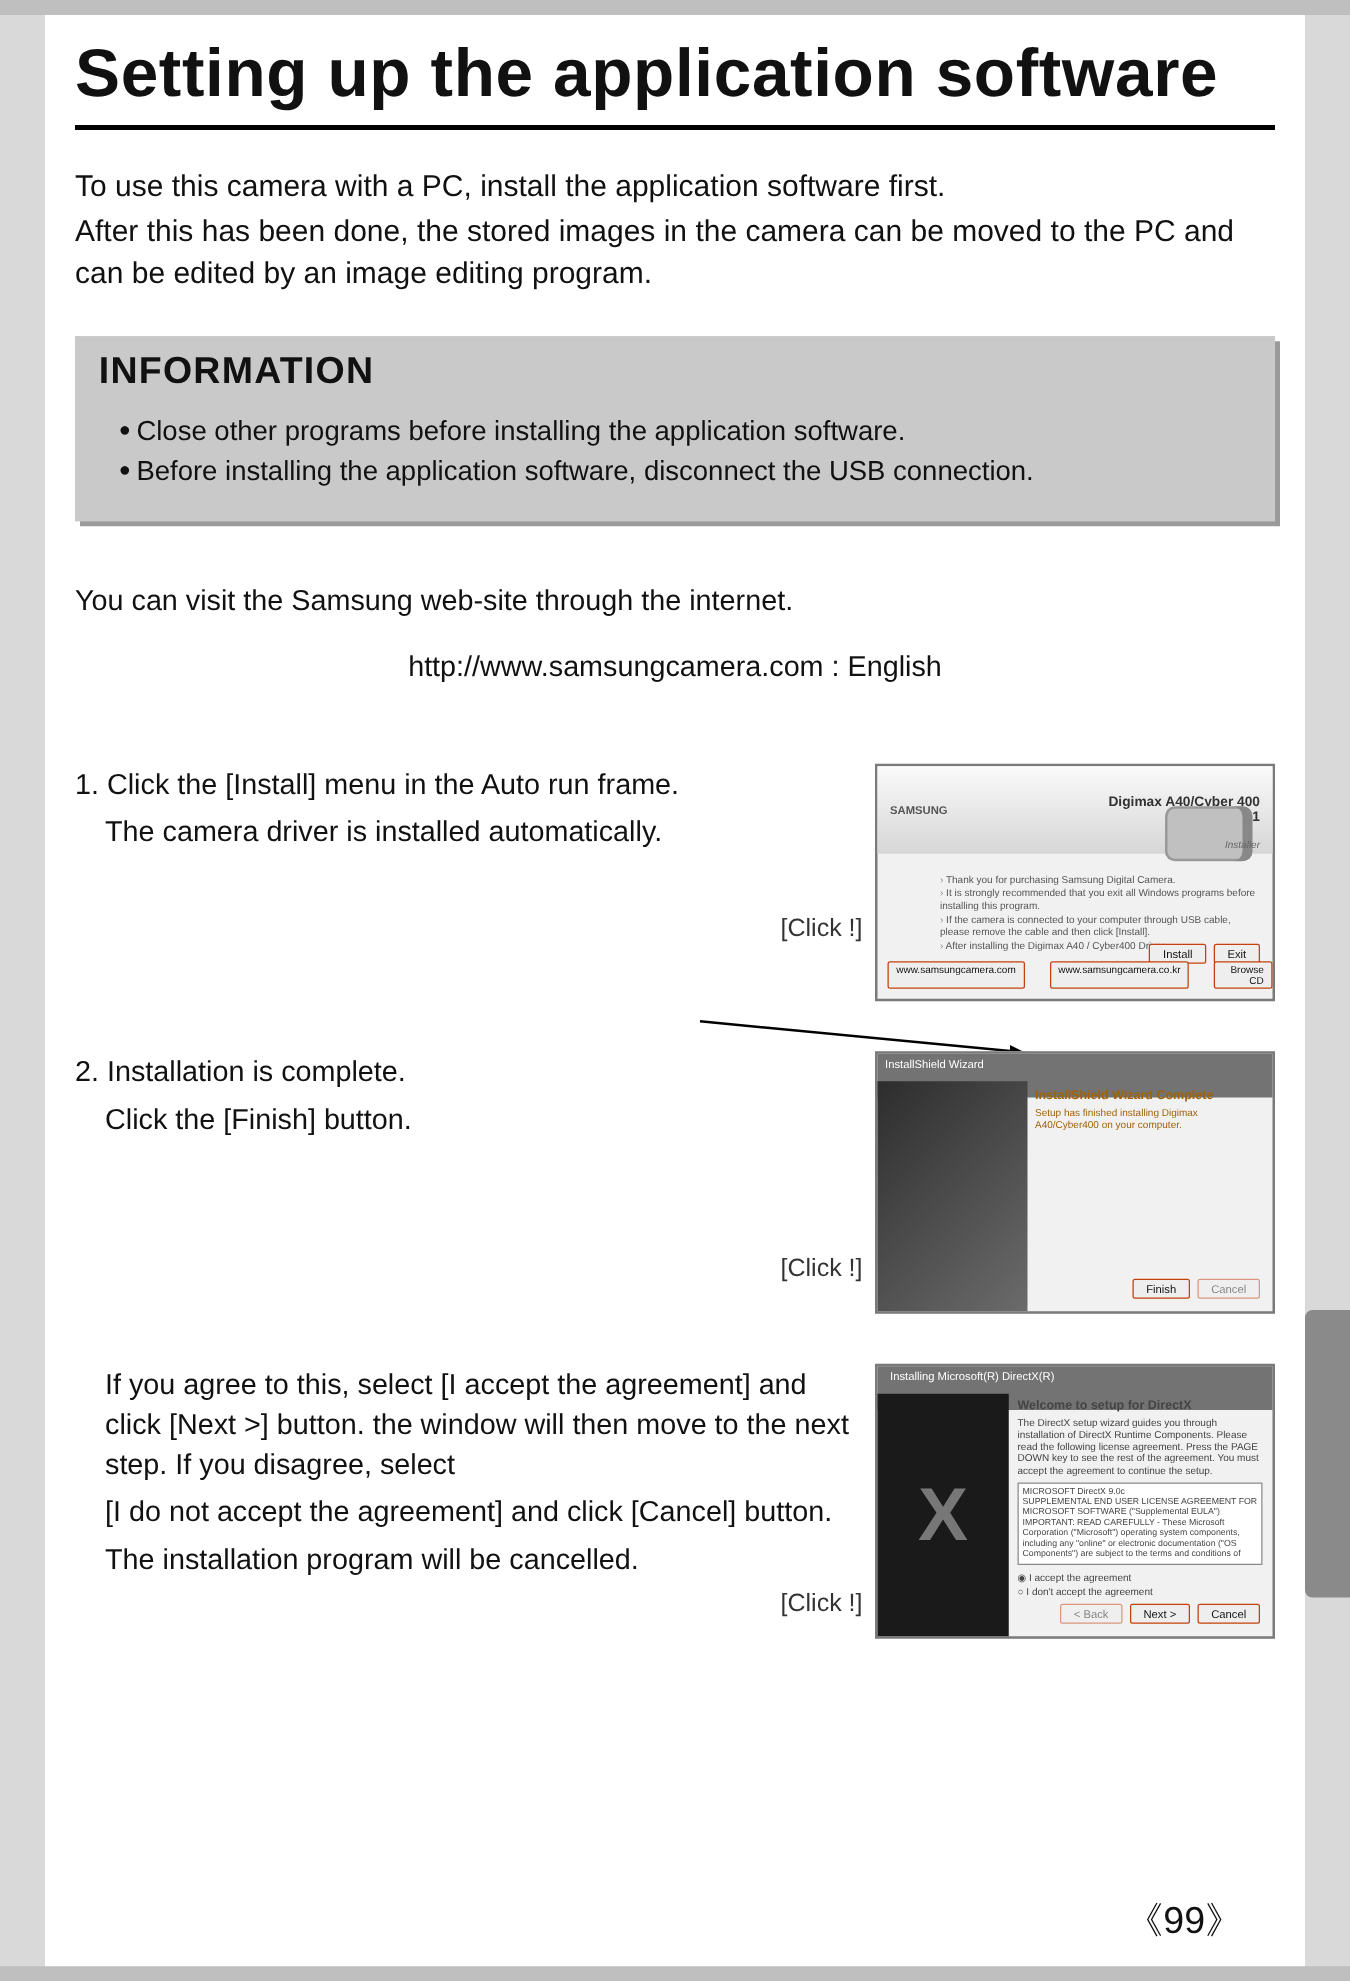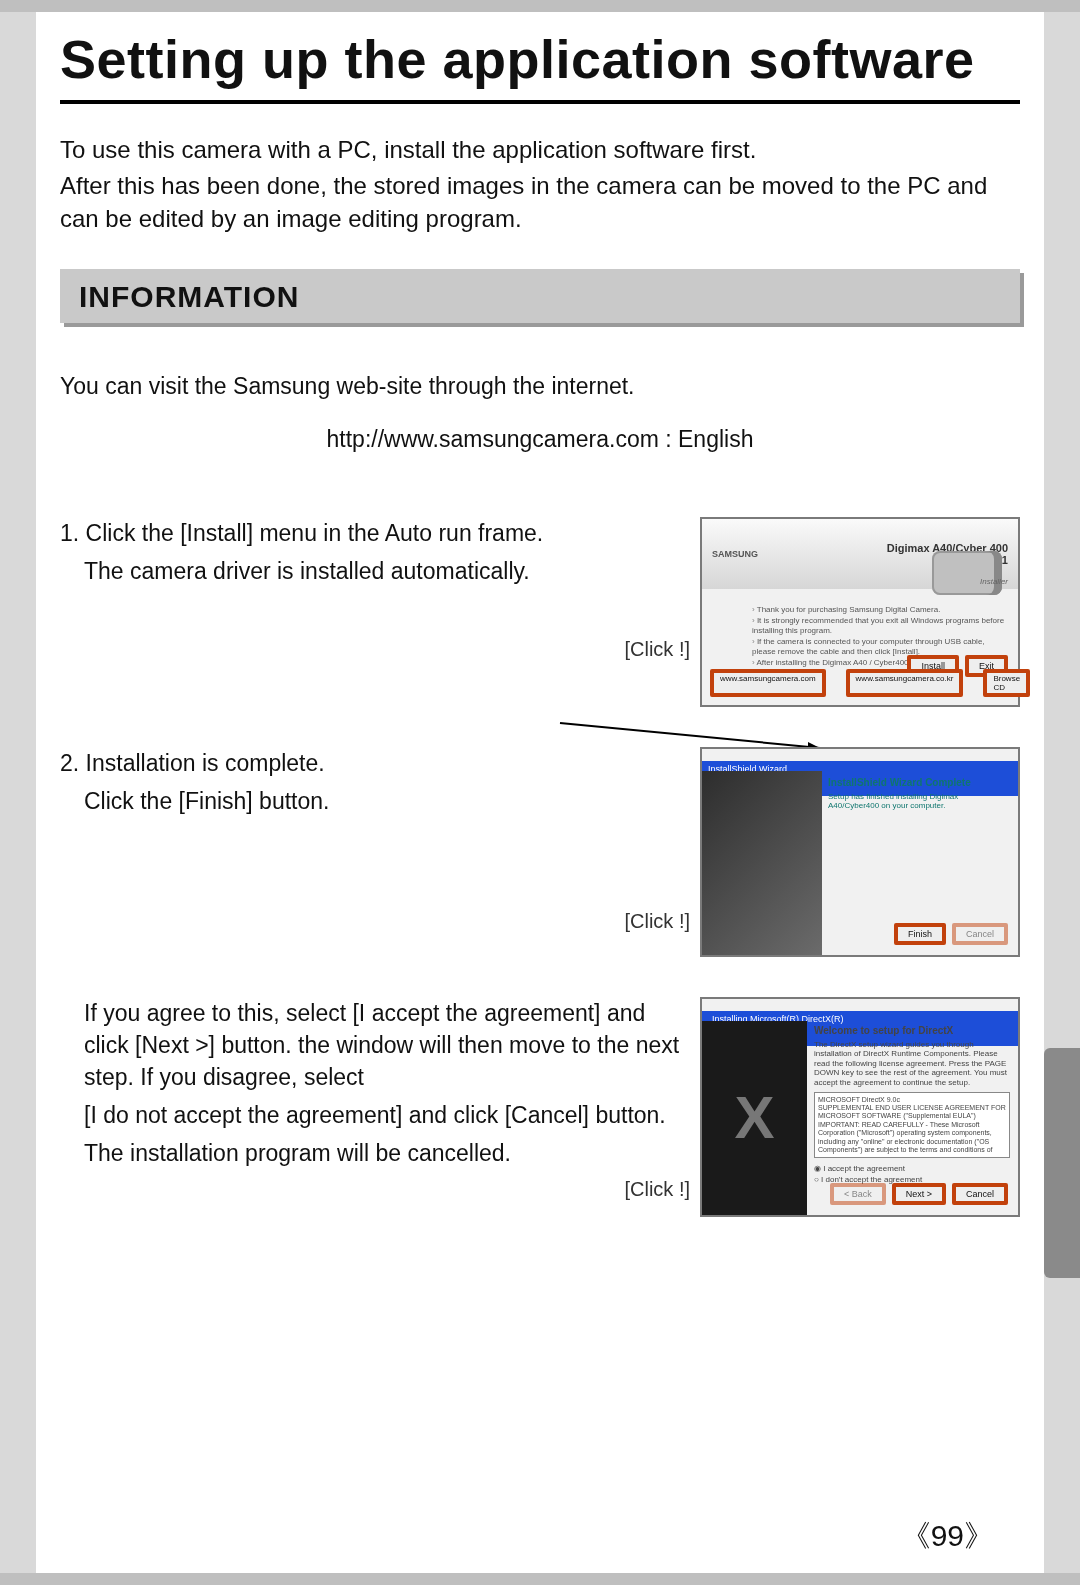--- a/index.html
+++ b/index.html
@@ -26,35 +26,35 @@
   .steps { margin-top:60px; }
   .step { display:flex; align-items:flex-start; gap:20px; margin-bottom:40px; }
   .step .text { flex:1 1 auto; font-size:23px; line-height:1.4; position:relative; }
   .step .text p { margin:0 0 6px 0; }
   .step .click { position:absolute; font-size:20px; color:#333; }
   .step .thumb { flex:0 0 320px; }
   .shot { width:320px; border:2px solid #7a7a7a; background:#f1f1f1; position:relative; }
   .shot.sa { height:190px; }
   .shot.sb { height:210px; }
   .shot.sc { height:220px; }
-  .shot .bar { height:35px; background:#1d4ed8;margin-top:12px; }
+  .shot .bar { height:35px; background:#737373; }
   .shot.sb .leftpane { position:absolute; left:0; top:22px; bottom:0; width:120px; background:linear-gradient(135deg,#2d2d2d,#6b6b6b); }
   .shot.sc .leftpane { position:absolute; left:0; top:22px; bottom:0; width:105px; background:#1a1a1a; display:flex; align-items:center; justify-content:center; color:#777; font-size:60px; font-weight:700; }
   .shot.sa .header { position:absolute; left:0; right:0; top:0; height:70px; background:linear-gradient(#fafafa,#d6d6d6); display:flex; align-items:center; justify-content:space-between; padding:6px 10px; }
   .shot.sa .header .brand { font-size:9px; font-weight:700; color:#555; }
   .shot.sa .header .model { font-size:11px; font-weight:700; color:#333; text-align:right; line-height:1.1; }
   .shot.sa .cam { position:absolute; right:16px; top:32px; width:70px; height:44px; background:#c0c0c0; border-radius:8px; box-shadow: inset -8px 0 0 #888, inset 0 0 0 2px #999; }
   .shot.sa .body { position:absolute; left:10px; right:10px; top:78px; font-size:8px; color:#555; line-height:1.25; }
   .shot.sa .body li{ list-style:none; margin:0 0 1px 0;}
   .shot.sa .body li::before{content:"› "; color:#888;}
   .shot .btnrow { position:absolute; right:10px; bottom:10px; display:flex; gap:6px; }
-  .shot .btn { font-size:9px; padding:2px 10px; border:4px solid #c2410c; background:#eee; border-radius:2px; }
+  .shot .btn { font-size:9px; padding:2px 10px; border:1px solid #c2410c; background:#eee; border-radius:2px;text-align:right; }
   .shot .footer { position:absolute; left:8px; bottom:8px; display:flex; gap:20px; }
   .shot .footer .btn{ font-size:8px; padding:1px 6px;}
-  .shot.sb .right { position:absolute; left:126px; top:28px; right:8px; color:#0f766e; }
+  .shot.sb .right { position:absolute; left:126px; top:28px; right:8px; color:#a16207; }
   .shot.sb .right .h { font-size:10px; font-weight:700; margin-bottom:4px;}
   .shot.sb .right .t { font-size:8px; }
   .shot.sc .right { position:absolute; left:112px; top:26px; right:8px; color:#444; }
   .shot.sc .right .h { font-size:10px; font-weight:700; margin-bottom:4px;}
   .shot.sc .right .t { font-size:8px; line-height:1.2; margin-bottom:4px;}
   .shot.sc .right .box { border:1px solid #888; background:#fff; font-size:7px; line-height:1.2; padding:3px; margin-bottom:6px;}
   .shot.sc .right .radio { font-size:8px; margin:2px 0;}
   .shot.sc .right .radio::before{ content:"○ "; }
   .shot.sc .right .radio.sel::before{ content:"◉ "; }
   .arrow { position:relative; height:0; }
@@ -77,20 +77,24 @@
   <div class="content">
     <div class="title">Setting up the application software</div>
 
     <div class="intro">
       <p>To use this camera with a PC, install the application software first.</p>
       <p>After this has been done, the stored images in the camera can be moved to the PC and can be edited by an image editing program.</p>
     </div>
 
     <div class="info-box">
       <div class="info-head">INFORMATION</div>
+      <div class="info-body">
+        <p>Close other programs before installing the application software.</p>
+        <p>Before installing the application software, disconnect the USB connection.</p>
+      </div>
     </div>
 
     <div class="websites">
       <div class="lead">You can visit the Samsung web-site through the internet.</div>
       <div class="links">
         <div>http://www.samsungcamera.com : English</div>
       </div>
     </div>
 
     <div class="steps">

